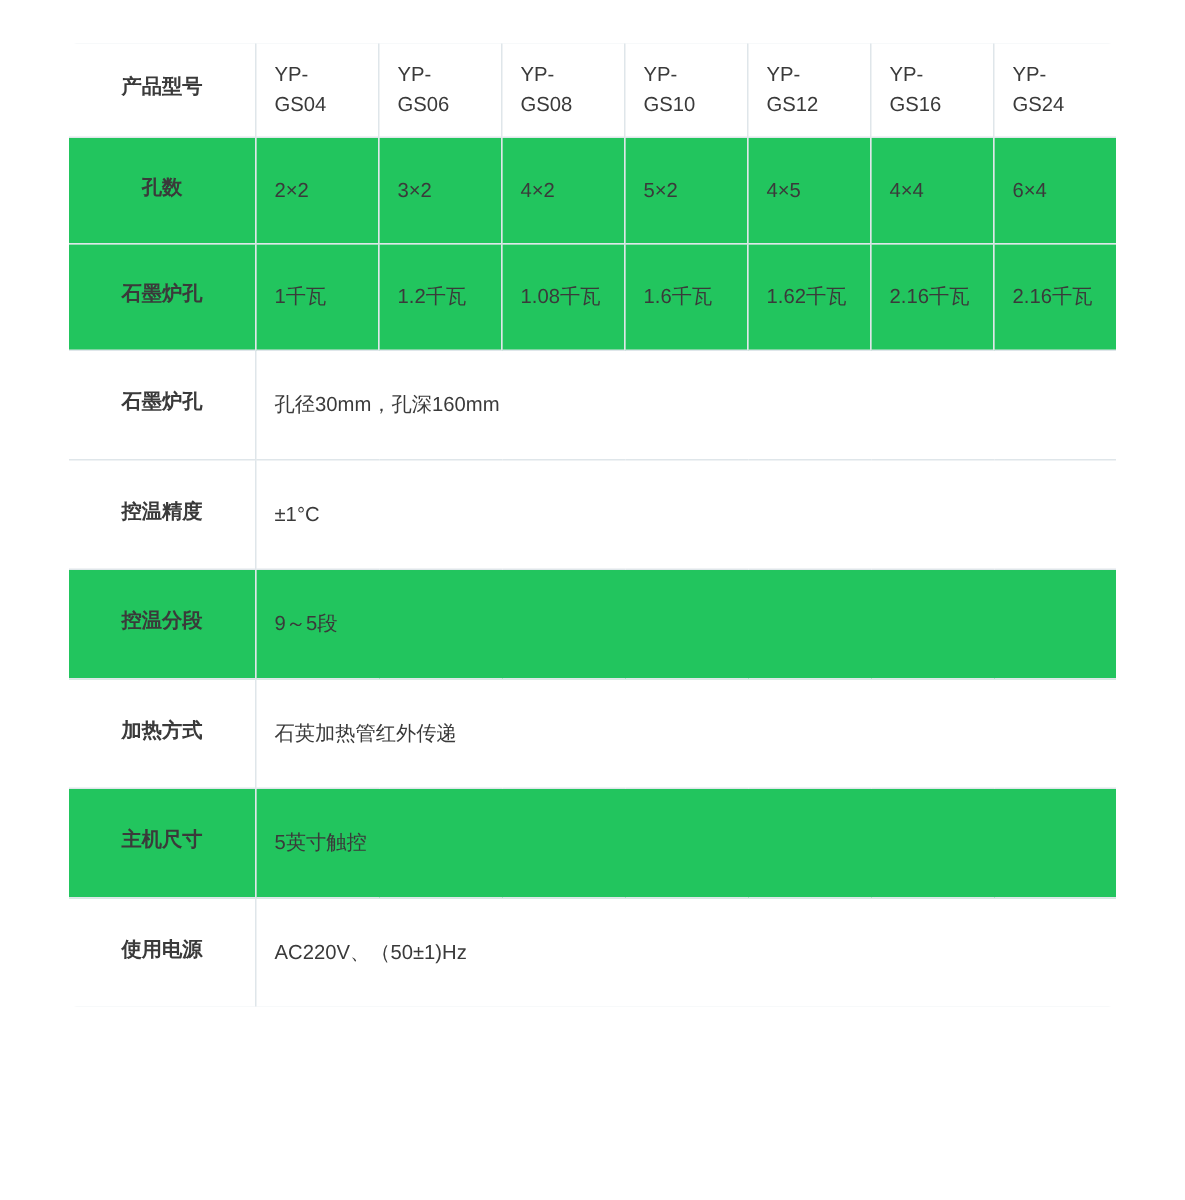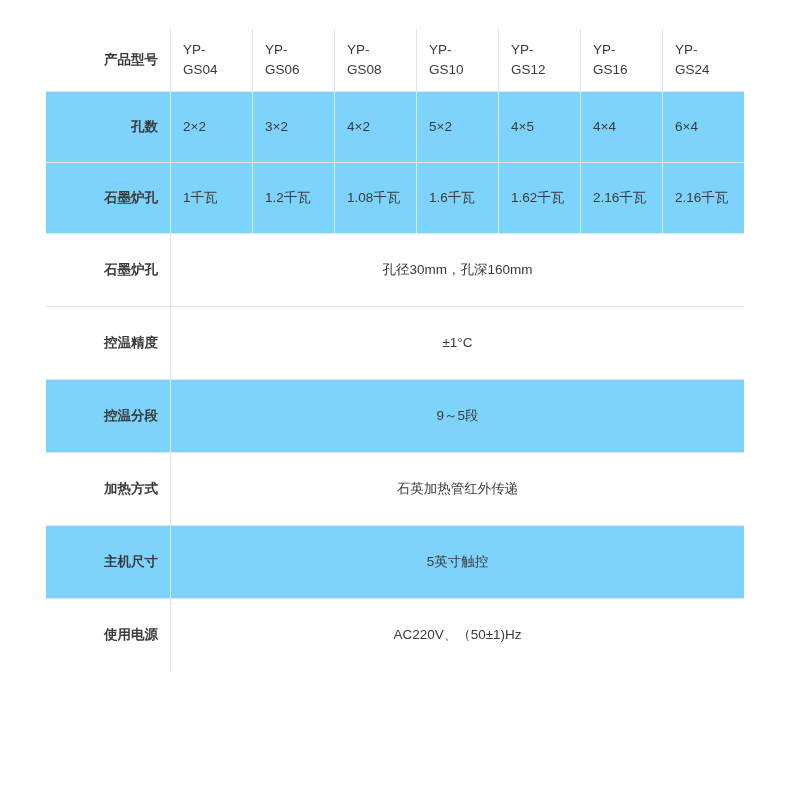--- a/index.html
+++ b/index.html
@@ -35,28 +35,29 @@
     color: #3a3a3a;
     background: #ffffff;
     word-break: break-word;
   }
   td.label {
     width: 100px;
     font-weight: bold;
     color: #2b2b2b;
     background: #ffffff;
     font-size: 14px;
-    text-align: right;
+    text-align: center;
     padding-left: 14px;
+    font-family: Liberation Mono, monospace;
   }
   tr.alt td {
-    background: #7dd3fc;
+    background: #22c55e;
   }
   td.merged {
-    text-align: center;
+    text-align: left;
     font-size: 13.5px;
   }
   .row-model td { height: 42px; }
   .row-holes td { height: 50px; }
   .row-size td { height: 58px; }
   .row-power td { height: 50px; }
   .row-single td { height: 52px; }
   
   table.spec {
     overflow: hidden;

